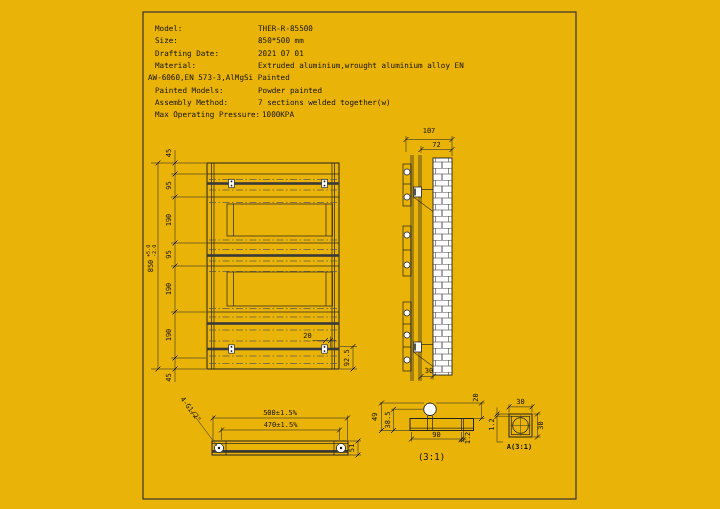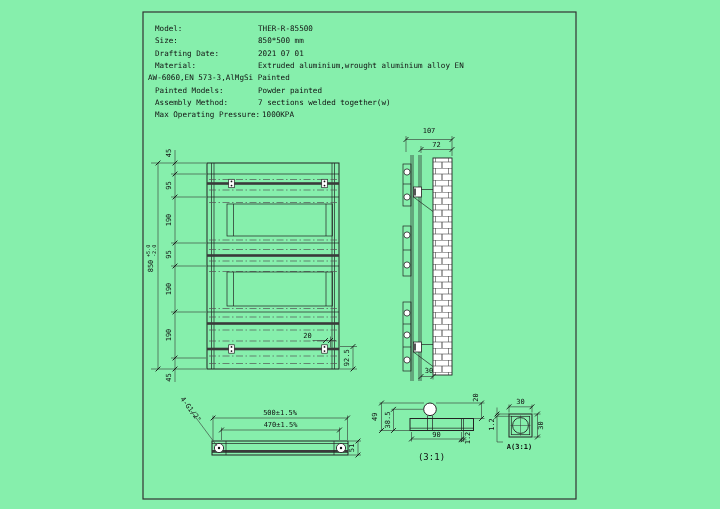--- a/index.html
+++ b/index.html
@@ -1,16 +1,16 @@
 <!DOCTYPE html>
 <html><head>
 <meta charset="utf-8">
 <style>
   html,body{margin:0;padding:0;background:#fff;}
-  .page{position:relative;width:720px;height:509px;background:#86efac;overflow:hidden;
+  .page{position:relative;width:720px;height:509px;background:#eab308;overflow:hidden;
         font-family:"DejaVu Sans Mono",monospace;}
   svg text{font-family:"DejaVu Sans Mono",monospace;fill:#111;}
   .spec{font-size:7.6px;}
   .dim{font-size:7px;}
   .dimS{font-size:5.2px;}
   .scaleL{font-size:9px;}
   .secL{font-size:7px;font-weight:bold;}
   .ln{stroke:#222;stroke-width:1;fill:none;}
   .ln2{stroke:#222;stroke-width:0.7;fill:none;}
   .thin{stroke:#333;stroke-width:0.6;fill:none;}

